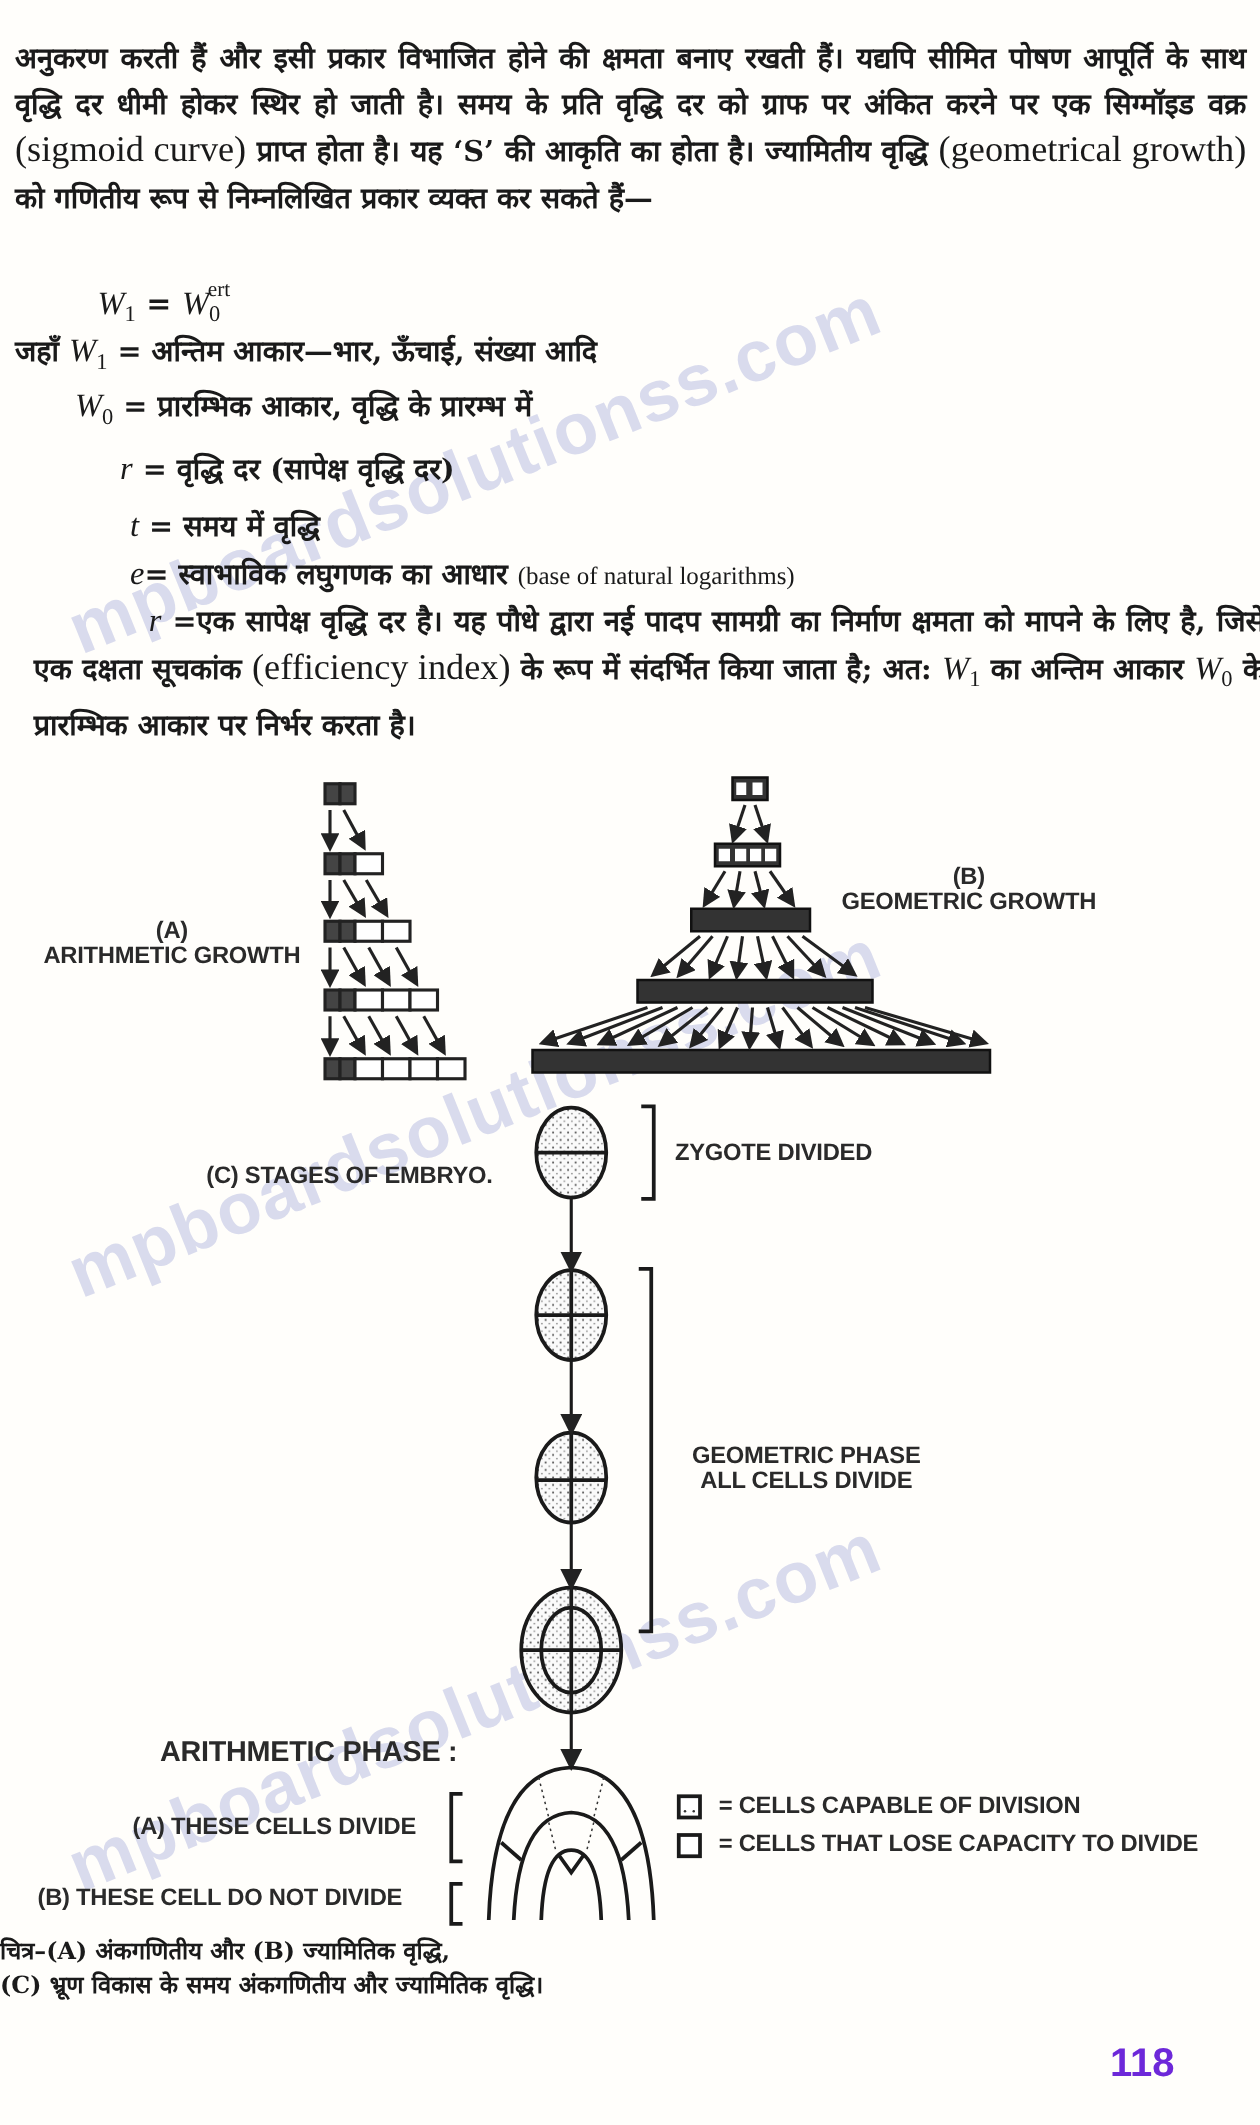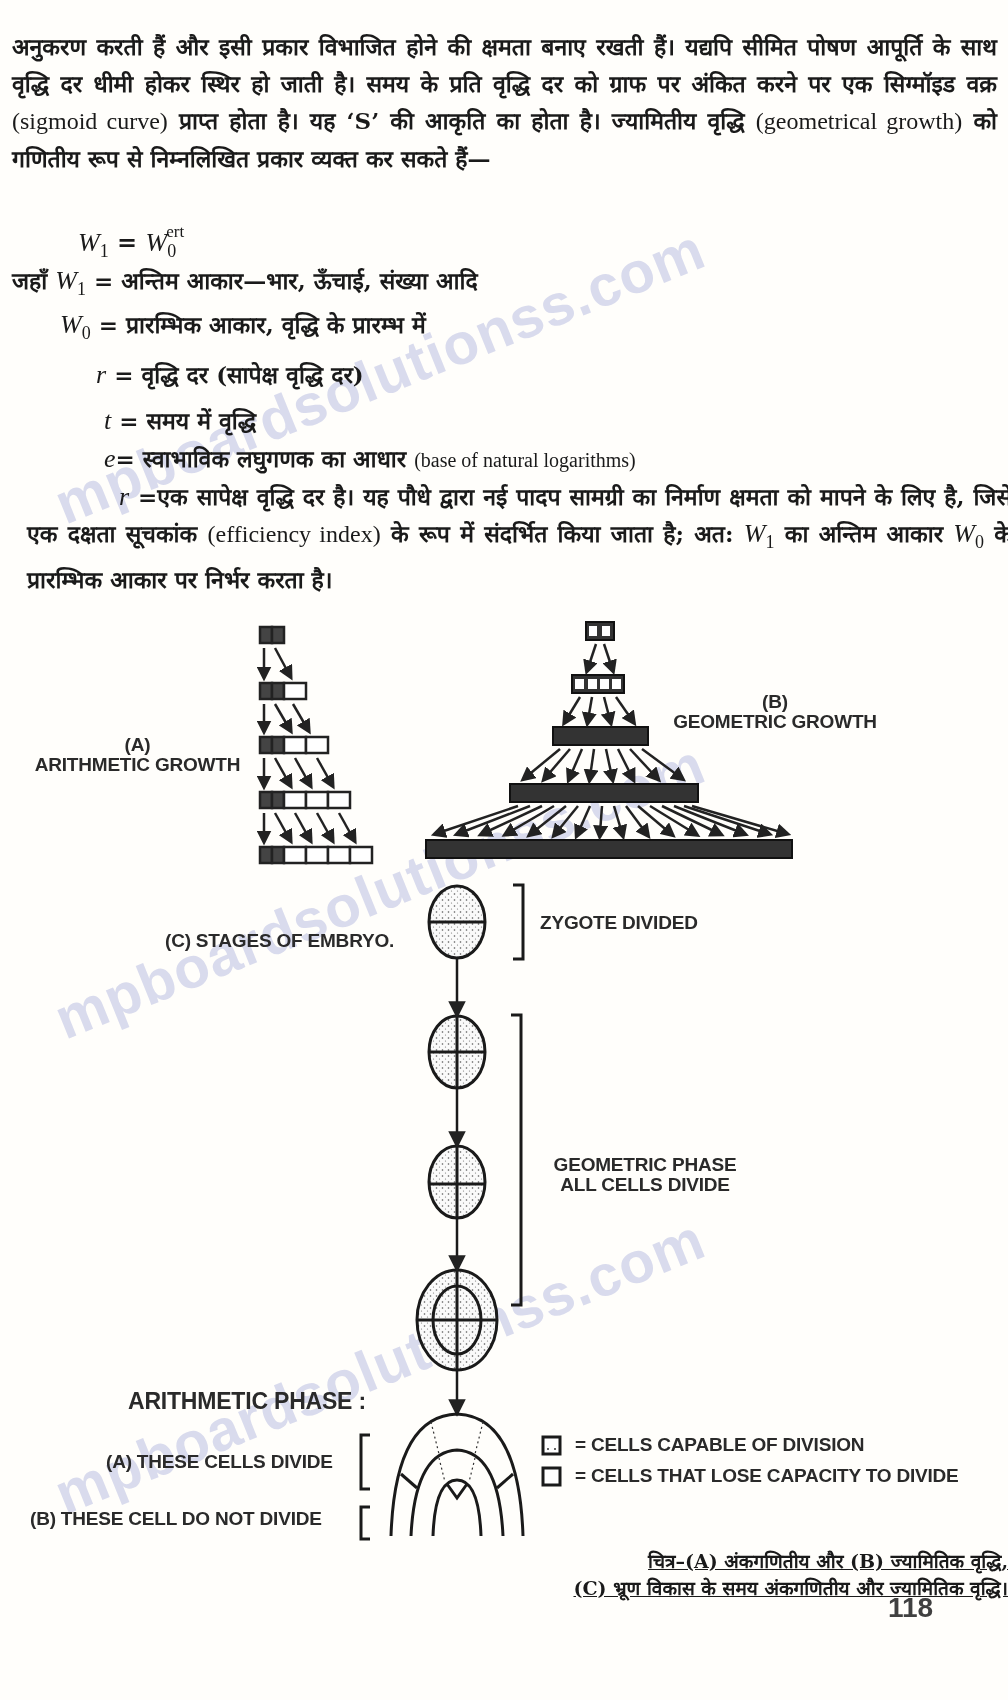--- a/index.html
+++ b/index.html
@@ -12,37 +12,37 @@
   .watermark {
     position: absolute; font-family: "Liberation Sans", sans-serif; font-weight: bold;
     color: rgba(120, 130, 200, 0.28); font-size: 58px; white-space: nowrap;
     transform-origin: left bottom; pointer-events: none; letter-spacing: 1px;
   }
   .para {
     position: absolute; left: 12px; width: 985px;
     font-size: 23px; line-height: 37px; text-align: justify; font-weight: bold;
   }
   .para .b { font-weight: 900; }
-  .para .en { font-family: "Liberation Serif", serif; font-weight: normal; font-size: 24px; }
+  .para .en { font-family: "Liberation Serif", serif; font-weight: normal; font-size: 29px; }
   .line { position: absolute; font-size: 23px; font-weight: bold; white-space: nowrap; }
   .math { font-family: "Liberation Serif", serif; font-style: italic; font-weight: normal; font-size: 26px; }
   .math sub { font-style: normal; font-size: 18px; }
   .math sup { font-style: normal; font-size: 17px; text-align: right; }
   .lbl {
     position: absolute; font-family: "Liberation Sans", sans-serif; font-weight: bold;
     font-size: 19px; color: #2a2a2a; white-space: nowrap; letter-spacing: -0.2px;
   }
   .lbl.c { text-align: center; line-height: 20px; }
   .caption {
-    position: absolute; left: 0; width: 1008px; text-align: right;
-    font-size: 19px; font-weight: bold; line-height: 27px; text-decoration: underline;
+    position: absolute; left: 0; width: 1008px; text-align: left;
+    font-size: 19px; font-weight: bold; line-height: 27px;
   }
   .pageno {
-    position: absolute; left: 888px; top: 1592px;
-    font-family: "Liberation Sans", sans-serif; font-weight: bold; font-size: 28px; color: #404040;
+    position: absolute; left: 888px; top: 1632px;
+    font-family: "Liberation Sans", sans-serif; font-weight: bold; font-size: 32px; color: #6d28d9;
   }
   svg { position: absolute; overflow: visible; }
 </style>
 </head>
 <body>
 
 <div class="watermark" style="left:70px; top:470px; transform: rotate(-22deg);">mpboardsolutionss.com</div>
 <div class="watermark" style="left:70px; top:985px; transform: rotate(-22deg);">mpboardsolutionss.com</div>
 <div class="watermark" style="left:70px; top:1460px; transform: rotate(-22deg);">mpboardsolutionss.com</div>
 

